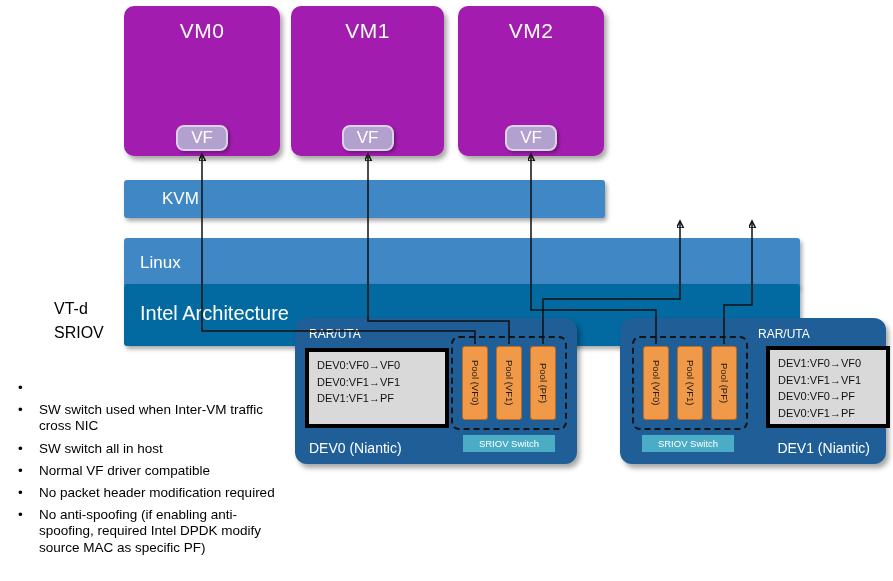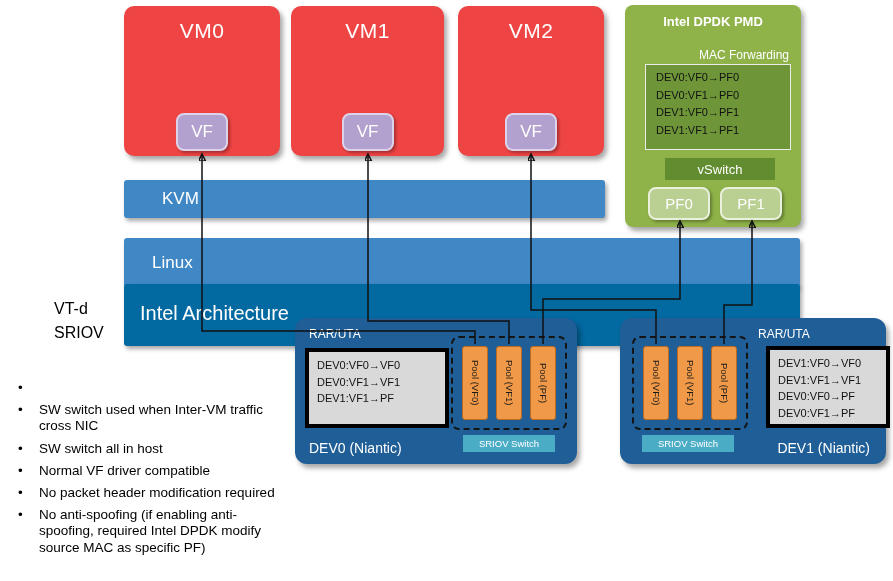--- a/index.html
+++ b/index.html
@@ -6,28 +6,28 @@
   .canvas{
     position:relative;width:893px;height:581px;background:#fff;overflow:hidden;
     font-family:"Liberation Sans",sans-serif;
   }
   
   .bar{
     position:absolute;left:124px;background:#3F87C5;border-radius:3px;color:#fff;
     box-sizing:border-box;box-shadow:2px 3px 4px rgba(0,0,0,.35);z-index:1;
   }
   #kvm{top:180px;width:481px;height:38px;font-size:17px;display:flex;align-items:center;padding-left:38px;}
-  #linux{top:238px;width:676px;height:49px;font-size:17px;display:flex;align-items:center;padding-left:28px;}
+  #linux{top:238px;width:676px;height:49px;font-size:17px;display:flex;align-items:center;padding-left:16px;}
   #intel-arch{top:284px;width:676px;height:62px;background:#0369a1;font-size:20px;padding:18px 0 0 16px;}
   
-  .vm{position:absolute;top:6px;height:150px;background:#ef4444;border-radius:10px;
+  .vm{position:absolute;top:6px;height:150px;background:#a21caf;border-radius:10px;
       box-shadow:3px 4px 5px rgba(0,0,0,.35);z-index:2;}
   #vm0{left:124px;width:156px;} #vm1{left:291px;width:153px;} #vm2{left:458px;width:146px;}
   .vm-title{color:#fff;font-size:21px;text-align:center;padding-top:13px;letter-spacing:.5px;}
-  .vf-badge{position:absolute;left:50%;transform:translateX(-50%);bottom:5px;width:52px;height:38px;
+  .vf-badge{position:absolute;left:50%;transform:translateX(-50%);bottom:5px;width:52px;height:26px;
       background:#B2A0CF;border:2px solid #DCD3EA;border-radius:8px;color:#fff;font-size:17px;
       display:flex;align-items:center;justify-content:center;box-sizing:border-box;
       box-shadow:2px 2px 3px rgba(0,0,0,.3);}
   
   .dpdk{position:absolute;left:625px;top:5px;width:176px;height:222px;background:#8FB249;
       border-radius:8px;box-shadow:3px 4px 5px rgba(0,0,0,.35);z-index:2;}
   .dpdk-title{color:#fff;font-size:13px;font-weight:bold;text-align:center;padding-top:9px;}
   .mac-label{position:absolute;top:43px;right:12px;color:#fff;font-size:12px;}
   .mac-table{position:absolute;left:20px;top:59px;width:146px;height:86px;background:#6E9639;
       border:1px solid #ECECEC;color:#111;font-size:11px;line-height:1.6;
@@ -91,33 +91,20 @@
   </div>
   <div class="vm" id="vm1">
     <div class="vm-title">VM1</div>
     <div class="vf-badge">VF</div>
   </div>
   <div class="vm" id="vm2">
     <div class="vm-title">VM2</div>
     <div class="vf-badge">VF</div>
   </div>
 
-  <div class="dpdk">
-    <div class="dpdk-title">Intel DPDK PMD</div>
-    <div class="mac-label">MAC Forwarding</div>
-    <div class="mac-table">
-      <div>DEV0:VF0→PF0</div>
-      <div>DEV0:VF1→PF0</div>
-      <div>DEV1:VF0→PF1</div>
-      <div>DEV1:VF1→PF1</div>
-    </div>
-    <div class="vswitch">vSwitch</div>
-    <div class="pf-badge" id="pf0">PF0</div>
-    <div class="pf-badge" id="pf1">PF1</div>
-  </div>
 
   <div class="side-label">
     <div>VT-d</div>
     <div>SRIOV</div>
   </div>
 
   <div class="device" id="dev0">
     <div class="rar-label">RAR/UTA</div>
     <div class="dev-table">
       <div>DEV0:VF0→VF0</div>

